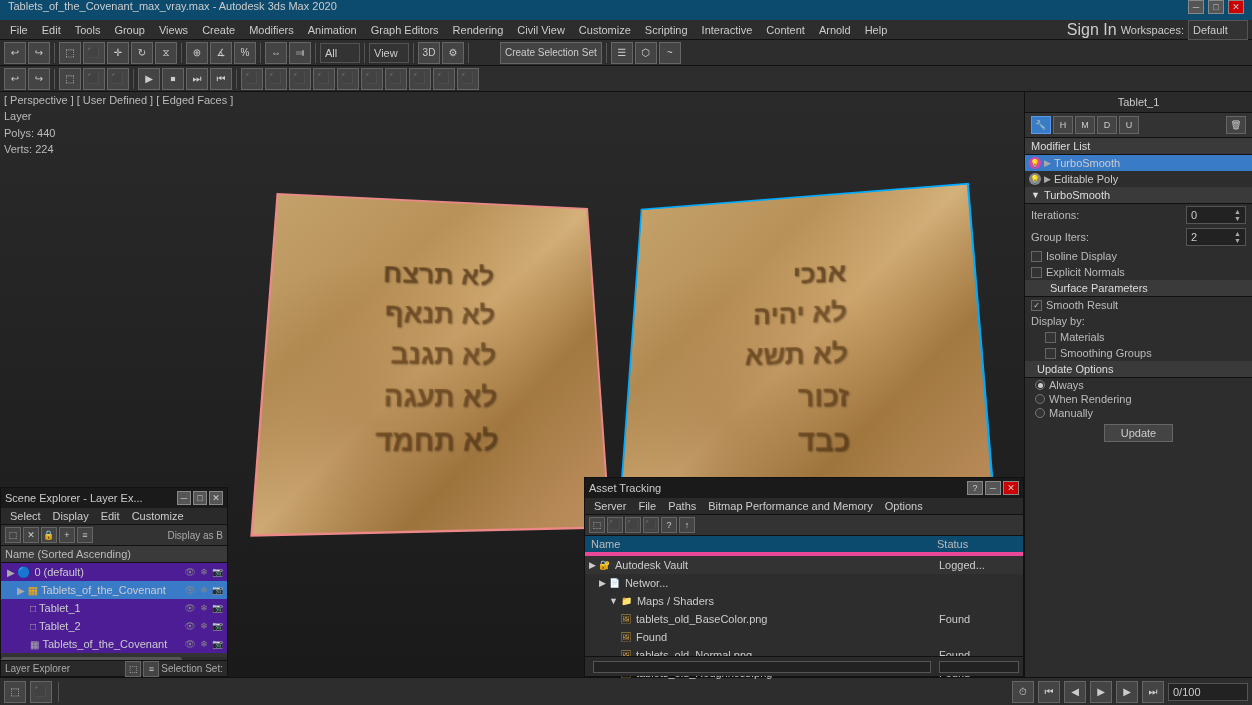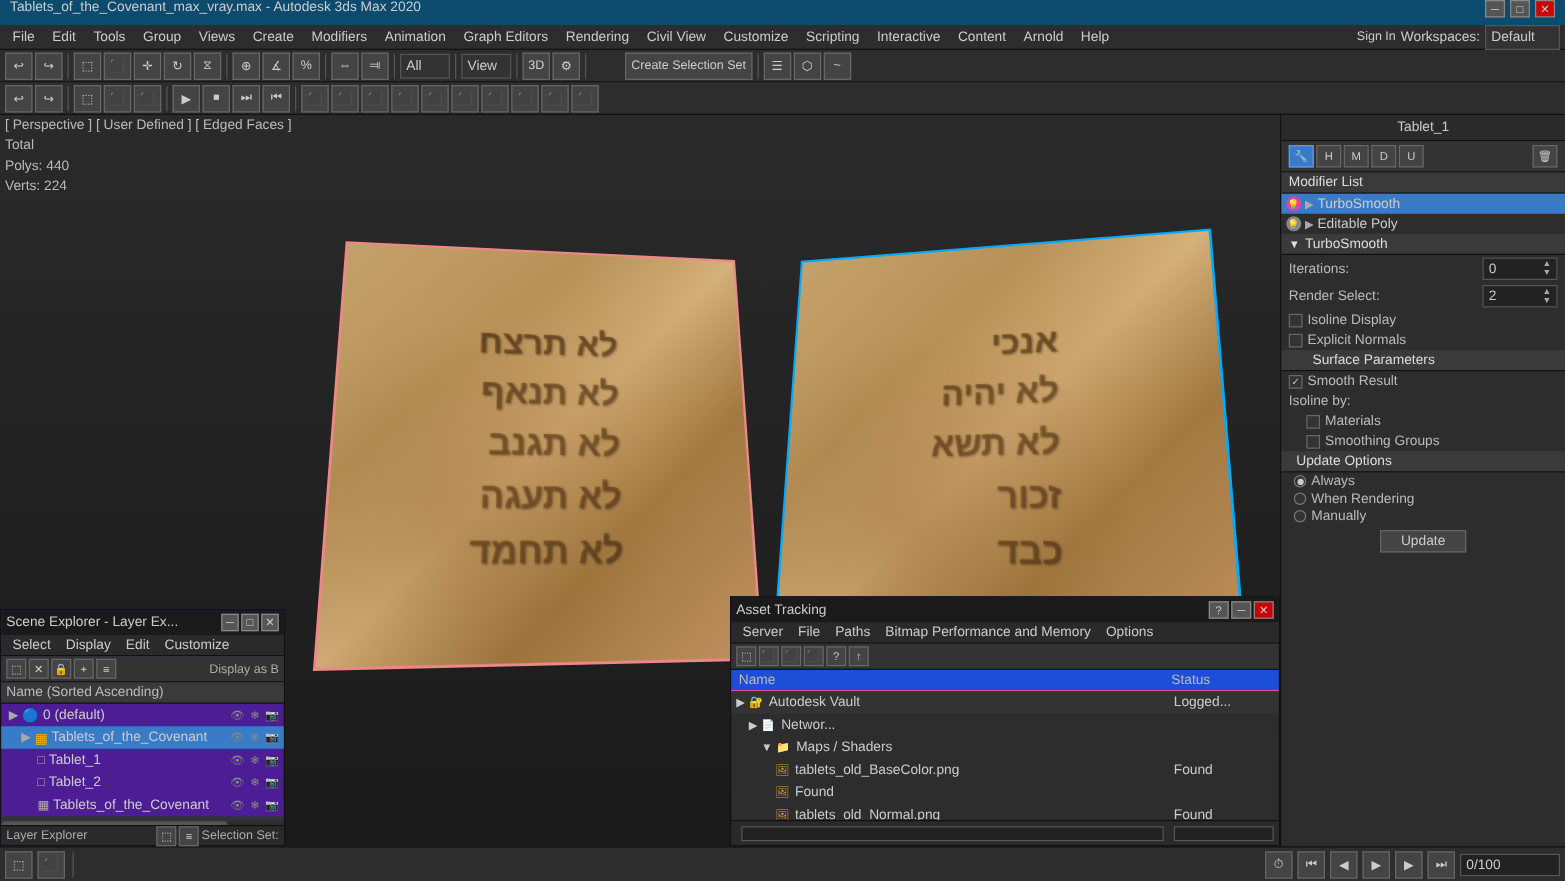--- a/index.html
+++ b/index.html
@@ -466,25 +466,25 @@
     }
     .at-tb-btn {
       width: 16px; height: 16px;
       background: #444; border: 1px solid #666;
       display: flex; align-items: center; justify-content: center;
       font-size: 9px; color: #ccc;
       cursor: pointer;
     }
     .at-col-header {
       display: flex;
-      background: #1d4ed8;
+      background: #0c4a6e;
       padding: 2px 6px;
       font-size: 11px;
       color: #bbb;
-      border-bottom: 1px solid #ec4899;
+      border-bottom: 4px solid #ec4899;
     }
     .at-col-name { flex: 1; }
     .at-col-status { width: 80px; }
 
     .at-item {
       display: flex;
       align-items: center;
       padding: 1px 4px;
       font-size: 11px;
       color: #ccc;
@@ -574,21 +574,21 @@
   <span class="menu-item">Rendering</span>
   <span class="menu-item">Civil View</span>
   <span class="menu-item">Customize</span>
   <span class="menu-item">Scripting</span>
   <span class="menu-item">Interactive</span>
   <span class="menu-item">Content</span>
   <span class="menu-item">Arnold</span>
   <span class="menu-item">Help</span>
   <div style="flex:1"></div>
   <div style="display:flex;align-items:center;gap:4px;">
-    <span style="font-size:10px;color:#ccc;">Sign In</span>
+    <span style="font-size:16px;color:#ccc;">Sign In</span>
     <span style="font-size:11px;color:#ccc;">Workspaces:</span>
     <div class="tb-text" style="min-width:60px;">Default</div>
   </div>
 </div>
 
 <div id="toolbar1">
   <div class="tb-btn">↩</div>
   <div class="tb-btn">↪</div>
   <div class="tb-separator"></div>
   <div class="tb-btn">⬚</div>
@@ -667,21 +667,21 @@
         כבד
       </div>
     </div>
 
   </div>
 
   <div id="vp-label">
     <span>[ Perspective ] [ User Defined ] [ Edged Faces ]</span>
   </div>
   <div id="stats-label">
-    <div><span>Total</span></div>
+    <div><span>Layer</span></div>
     <div><span>Polys:</span> <span>440</span></div>
     <div><span>Verts:</span> <span>224</span></div>
   </div>
   <div id="fps-label">
     <span>FPS:</span>&nbsp;<span>16.965</span>
   </div>
 
   <div id="nav-gizmo">
     <svg width="60" height="60" viewBox="0 0 60 60">
       <circle cx="30" cy="30" r="28" fill="#444" stroke="#666" stroke-width="1"></circle>
@@ -736,21 +736,21 @@
     <div class="prop-value">
       <span>0</span>
       <div class="spin-btns">
         <span class="spin-btn">▲</span>
         <span class="spin-btn">▼</span>
       </div>
     </div>
   </div>
 
   <div class="prop-row">
-    <span class="prop-label">Render Select:</span>
+    <span class="prop-label">Group Iters:</span>
     <div class="prop-value">
       <span>2</span>
       <div class="spin-btns">
         <span class="spin-btn">▲</span>
         <span class="spin-btn">▼</span>
       </div>
     </div>
   </div>
 
   <div class="checkbox-row">
@@ -763,21 +763,21 @@
   </div>
 
   <div class="section-header" style="padding-left:25px;">
     <span>Surface Parameters</span>
   </div>
   <div class="checkbox-row">
     <div class="cb checked"></div>
     <span>Smooth Result</span>
   </div>
   <div class="prop-row">
-    <span style="color:#bbb;">Isoline by:</span>
+    <span style="color:#bbb;">Display by:</span>
   </div>
   <div class="checkbox-row" style="padding-left:20px;">
     <div class="cb"></div>
     <span>Materials</span>
   </div>
   <div class="checkbox-row" style="padding-left:20px;">
     <div class="cb"></div>
     <span>Smoothing Groups</span>
   </div>
 

